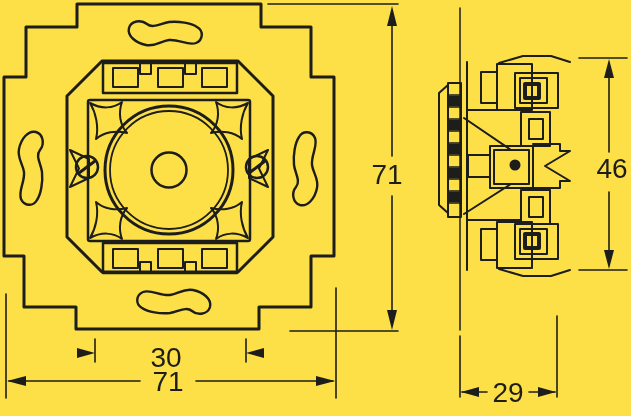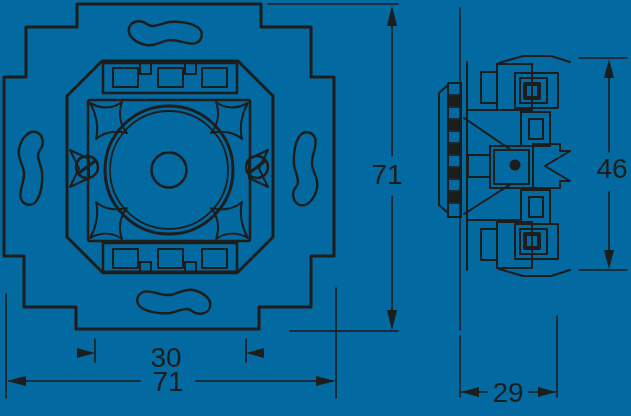--- a/index.html
+++ b/index.html
@@ -1,16 +1,16 @@
 <!DOCTYPE html>
 <html><head>
 <meta charset="utf-8">
 <style>
   html,body{margin:0;padding:0;background:#ffffff;}
-  .canvas{position:relative;width:631px;height:416px;background:#0369a1;overflow:hidden;
+  .canvas{position:relative;width:631px;height:416px;background:#fde047;overflow:hidden;
           font-family:"Liberation Sans",sans-serif;}
   svg{display:block;}
   .dim-text{font-family:"Liberation Sans",sans-serif;font-size:28px;fill:#1d1d1b;
             stroke:none;text-anchor:middle;}
 </style>
 </head>
 <body>
 
 <div class="canvas">
 <svg width="631" height="416" viewBox="0 0 631 416">

